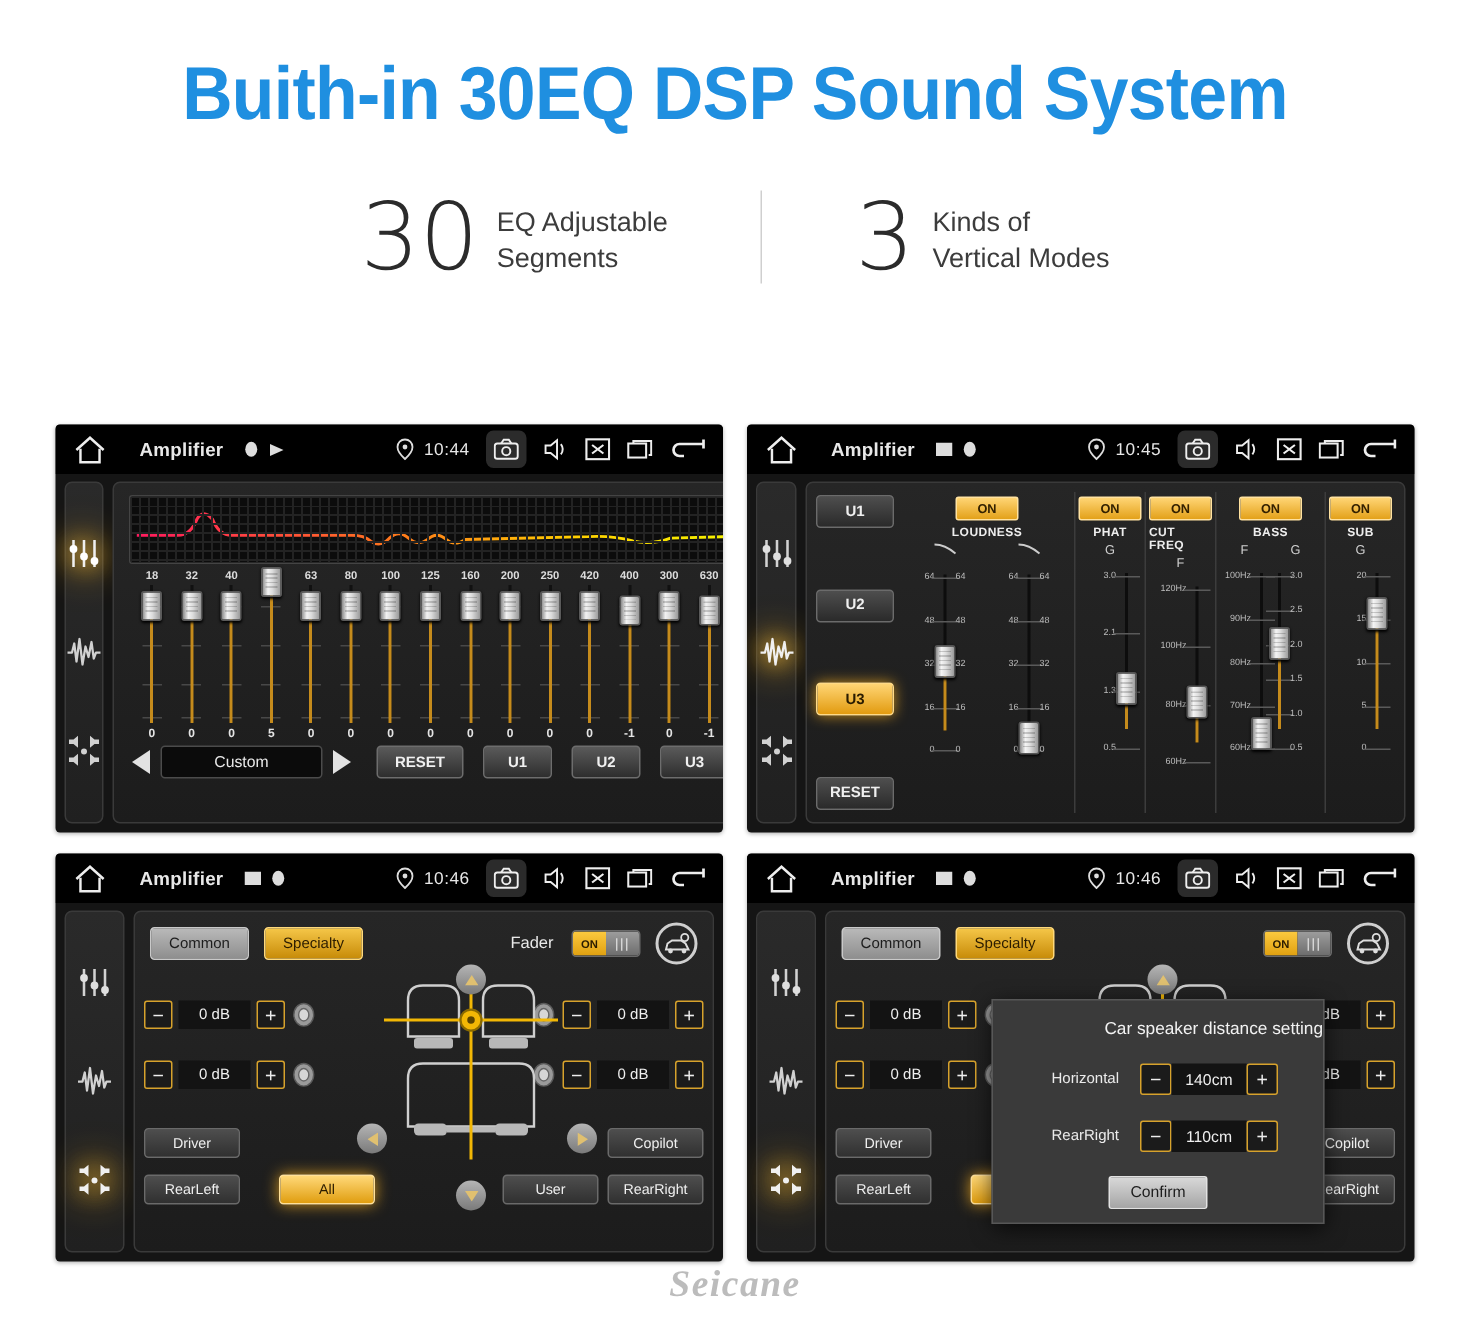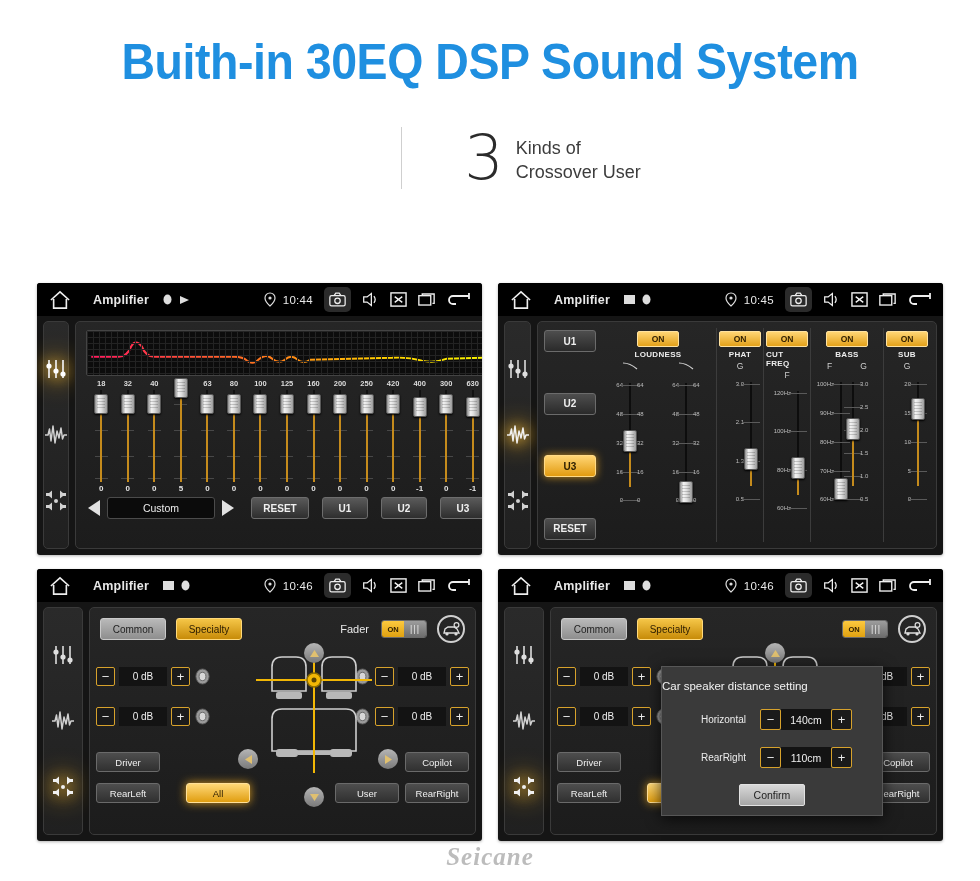--- a/index.html
+++ b/index.html
@@ -320,21 +320,21 @@
     box-shadow: 0 0 10px rgba(255,180,30,.8);
   }
 
   
   .modal {
     position: absolute; left: 110px; top: 58px; width: 222px; height: 150px;
     background: #3a3a3a; border: 1px solid #575757;
     box-shadow: 0 3px 14px rgba(0,0,0,.7);
     z-index: 30; padding-top: 13px;
   }
-  .modal-title { color: #f2f2f2; font-size: 11.5px; text-align: left; }
+  .modal-title { color: #f2f2f2; font-size: 11.5px; text-align: right; }
   .modal-row { display: flex; align-items: center; justify-content: center; gap: 14px; margin-top: 17px; }
   .modal-label { color: #ebebeb; font-size: 10px; width: 54px; text-align: right; }
   .modal-step { display: flex; align-items: center; }
   .modal-step .step-btn { width: 21px; height: 21px; line-height: 19px; }
   .modal-step .step-val { width: 50px; height: 21px; font-size: 10.5px; }
   .modal-confirm {
     width: 66px; height: 22px; margin: 16px auto 0 auto;
     background: linear-gradient(180deg,#d8d8d8,#a6a6a6);
     border: 1px solid #e2e2e2; border-radius: 2px;
     color: #1d1d1d; font-size: 10.5px;
@@ -348,26 +348,33 @@
     color: #bcbcbc; letter-spacing: 1px;
     font-family: "Liberation Serif", serif;
   }
 </style>
 </head>
 <body>
 
 <div class="page-title">Buith-in 30EQ DSP Sound System</div>
 
 <div class="stats-row">
+  <div class="stat">
+    <div class="stat-num">30</div>
+    <div class="stat-text">
+      <div>EQ Adjustable</div>
+      <div>Segments</div>
+    </div>
+  </div>
   <div class="stat-divider"></div>
   <div class="stat">
     <div class="stat-num">3</div>
     <div class="stat-text">
       <div>Kinds of</div>
-      <div>Crossover User</div>
+      <div>Vertical Modes</div>
     </div>
   </div>
 </div>
 
 <div class="panels">
 
   <div class="panel-row">
 
     <div class="device">
       <div class="statusbar">

